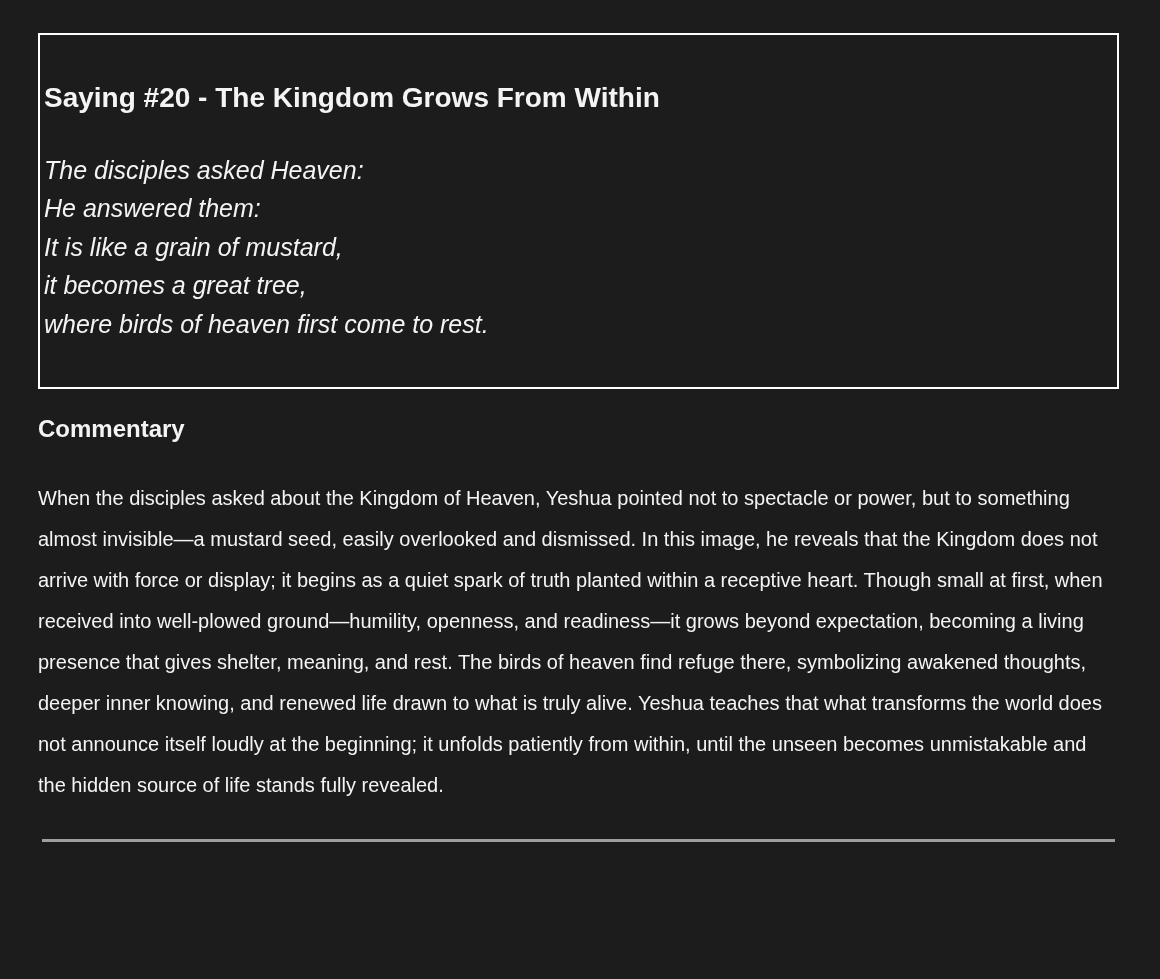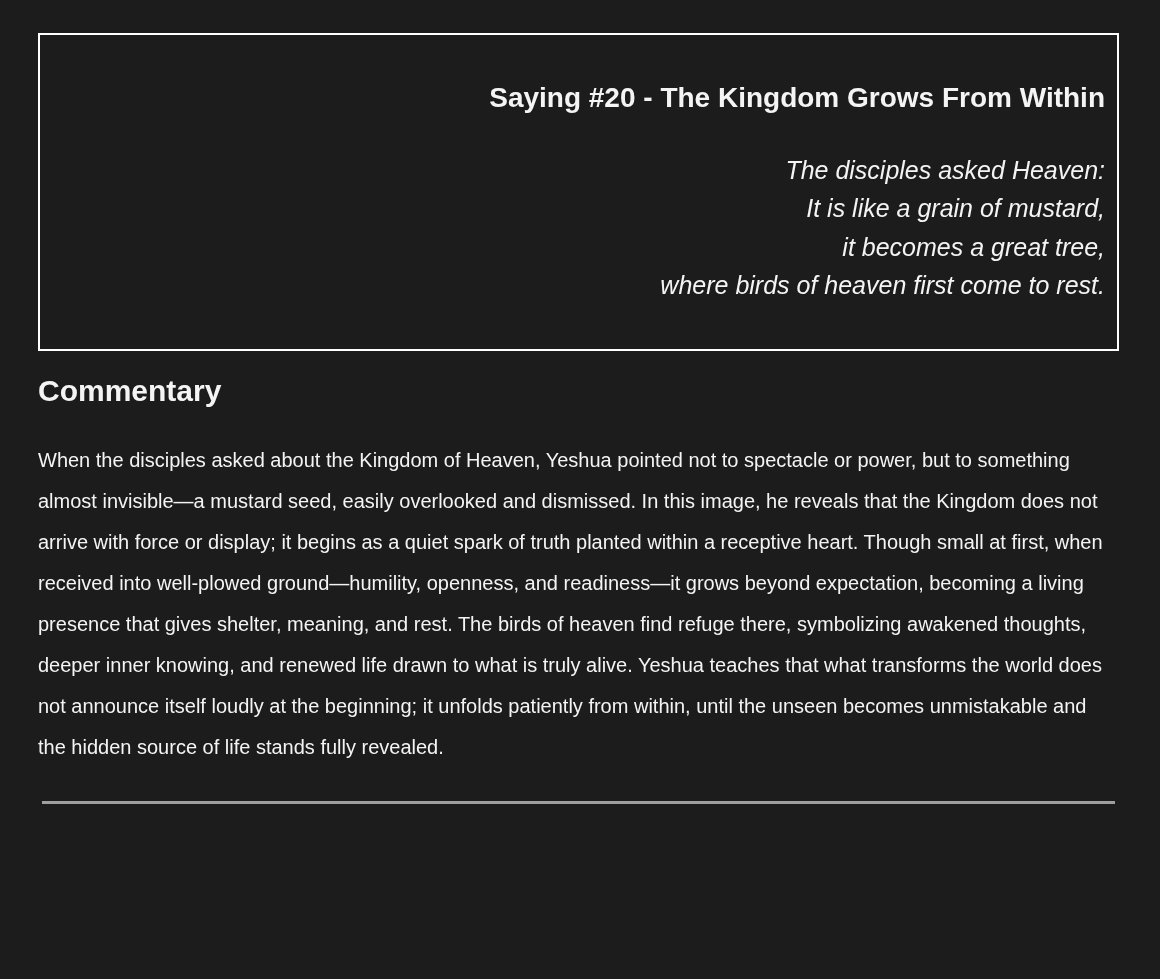--- a/index.html
+++ b/index.html
@@ -15,40 +15,39 @@
     color: #f4f4f4;
     -webkit-font-smoothing: antialiased;
   }
   .content {
     margin: 33px 41px 0 38px; 
   }
   .saying-box {
     border: 2px solid #ffffff;
     padding: 46px 12px 44px 4px;
     box-sizing: border-box;
-    text-align: right;
   }
   .saying-title {
     font-size: 28px;
     font-weight: bold;
     line-height: 1.2;
     margin: 0 0 36px 0;
     letter-spacing: 0;
   }
   .verse {
     font-style: italic;
     font-size: 25px;
     line-height: 38.5px;
     font-weight: 400;
   }
   .verse-line {
     white-space: pre-wrap;
   }
   .commentary-heading {
-    font-size: 30px;
+    font-size: 24px;
     font-weight: bold;
     line-height: 26px;
     margin: 27px 0 0 0;
   }
   .commentary-body {
     font-size: 20px;
     line-height: 41px;
     margin: 36px 0 0 0;
     max-width: 1081px;
   }
@@ -62,20 +61,21 @@
 </head>
 <body>
 
 <div class="content">
 
   <div class="saying-box">
     <h1 class="saying-title">Saying #20 - The Kingdom Grows From Within</h1>
 
     <div class="verse">
       <div class="verse-line">The disciples asked Heaven:</div>
+      <div class="verse-line">He answered them:</div>
       <div class="verse-line">It is like a grain of mustard,</div>
       <div class="verse-line">it becomes a great tree,</div>
       <div class="verse-line">where birds of heaven first come to rest.</div>
     </div>
   </div>
 
   <h2 class="commentary-heading">Commentary</h2>
 
   <p class="commentary-body">When the disciples asked about the Kingdom of Heaven, Yeshua pointed not to spectacle or power, but to something almost invisible—a mustard seed, easily overlooked and dismissed. In this image, he reveals that the Kingdom does not arrive with force or display; it begins as a quiet spark of truth planted within a receptive heart. Though small at first, when received into well-plowed ground—humility, openness, and readiness—it grows beyond expectation, becoming a living presence that gives shelter, meaning, and rest. The birds of heaven find refuge there, symbolizing awakened thoughts, deeper inner knowing, and renewed life drawn to what is truly alive. Yeshua teaches that what transforms the world does not announce itself loudly at the beginning; it unfolds patiently from within, until the unseen becomes unmistakable and the hidden source of life stands fully revealed.</p>
 

